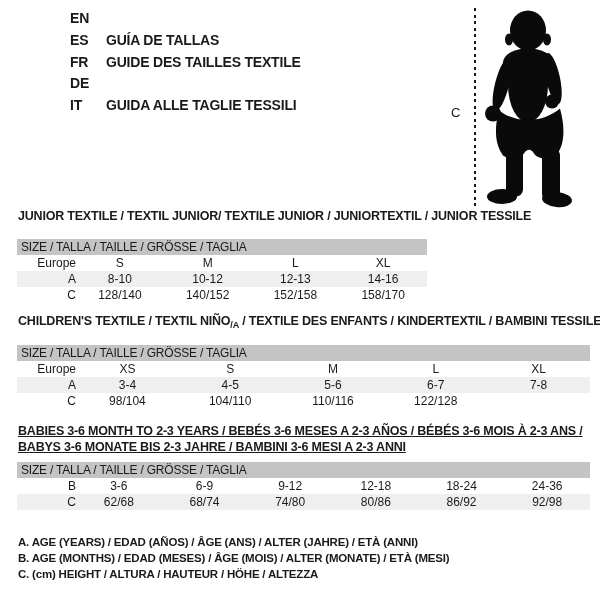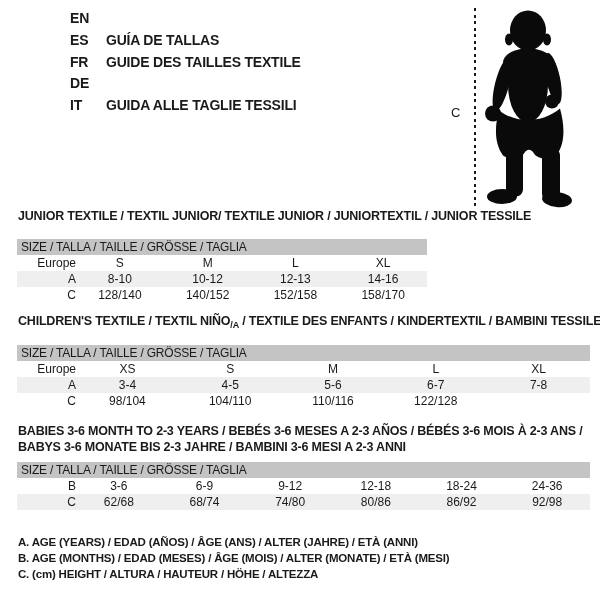--- a/index.html
+++ b/index.html
@@ -22,21 +22,21 @@
     background:repeating-linear-gradient(to bottom,#1a1a1a 0px,#1a1a1a 3px,transparent 3px,transparent 6.5px);
   }
   .measure-label { position:absolute; left:451px; top:105px; font-size:13px; }
   .baby-svg { position:absolute; left:480px; top:6px; width:97px; height:203px; }
 
   
   .sec-title { position:absolute; left:18px; font-weight:bold; font-size:12.5px; letter-spacing:-0.2px; white-space:nowrap; }
   .sec-title .subscript { font-size:9px; vertical-align:-3px; }
   #junior-title { top:209px; }
   #children-title { top:314px; }
-  #babies-title { top:423px; line-height:16px; }
+  #babies-title { top:423px; line-height:16px;text-decoration:underline; }
 
   
   .size-table { position:absolute; left:17px; }
   #junior-table { top:239px; width:410px; }
   #children-table { top:345px; width:573px; }
   #babies-table { top:462px; width:573px; }
   .size-bar {
     height:16px; line-height:16px; padding-left:4px;
     background:#c4c4c4; font-size:12px; letter-spacing:-0.2px; white-space:nowrap; overflow:hidden;
   }

